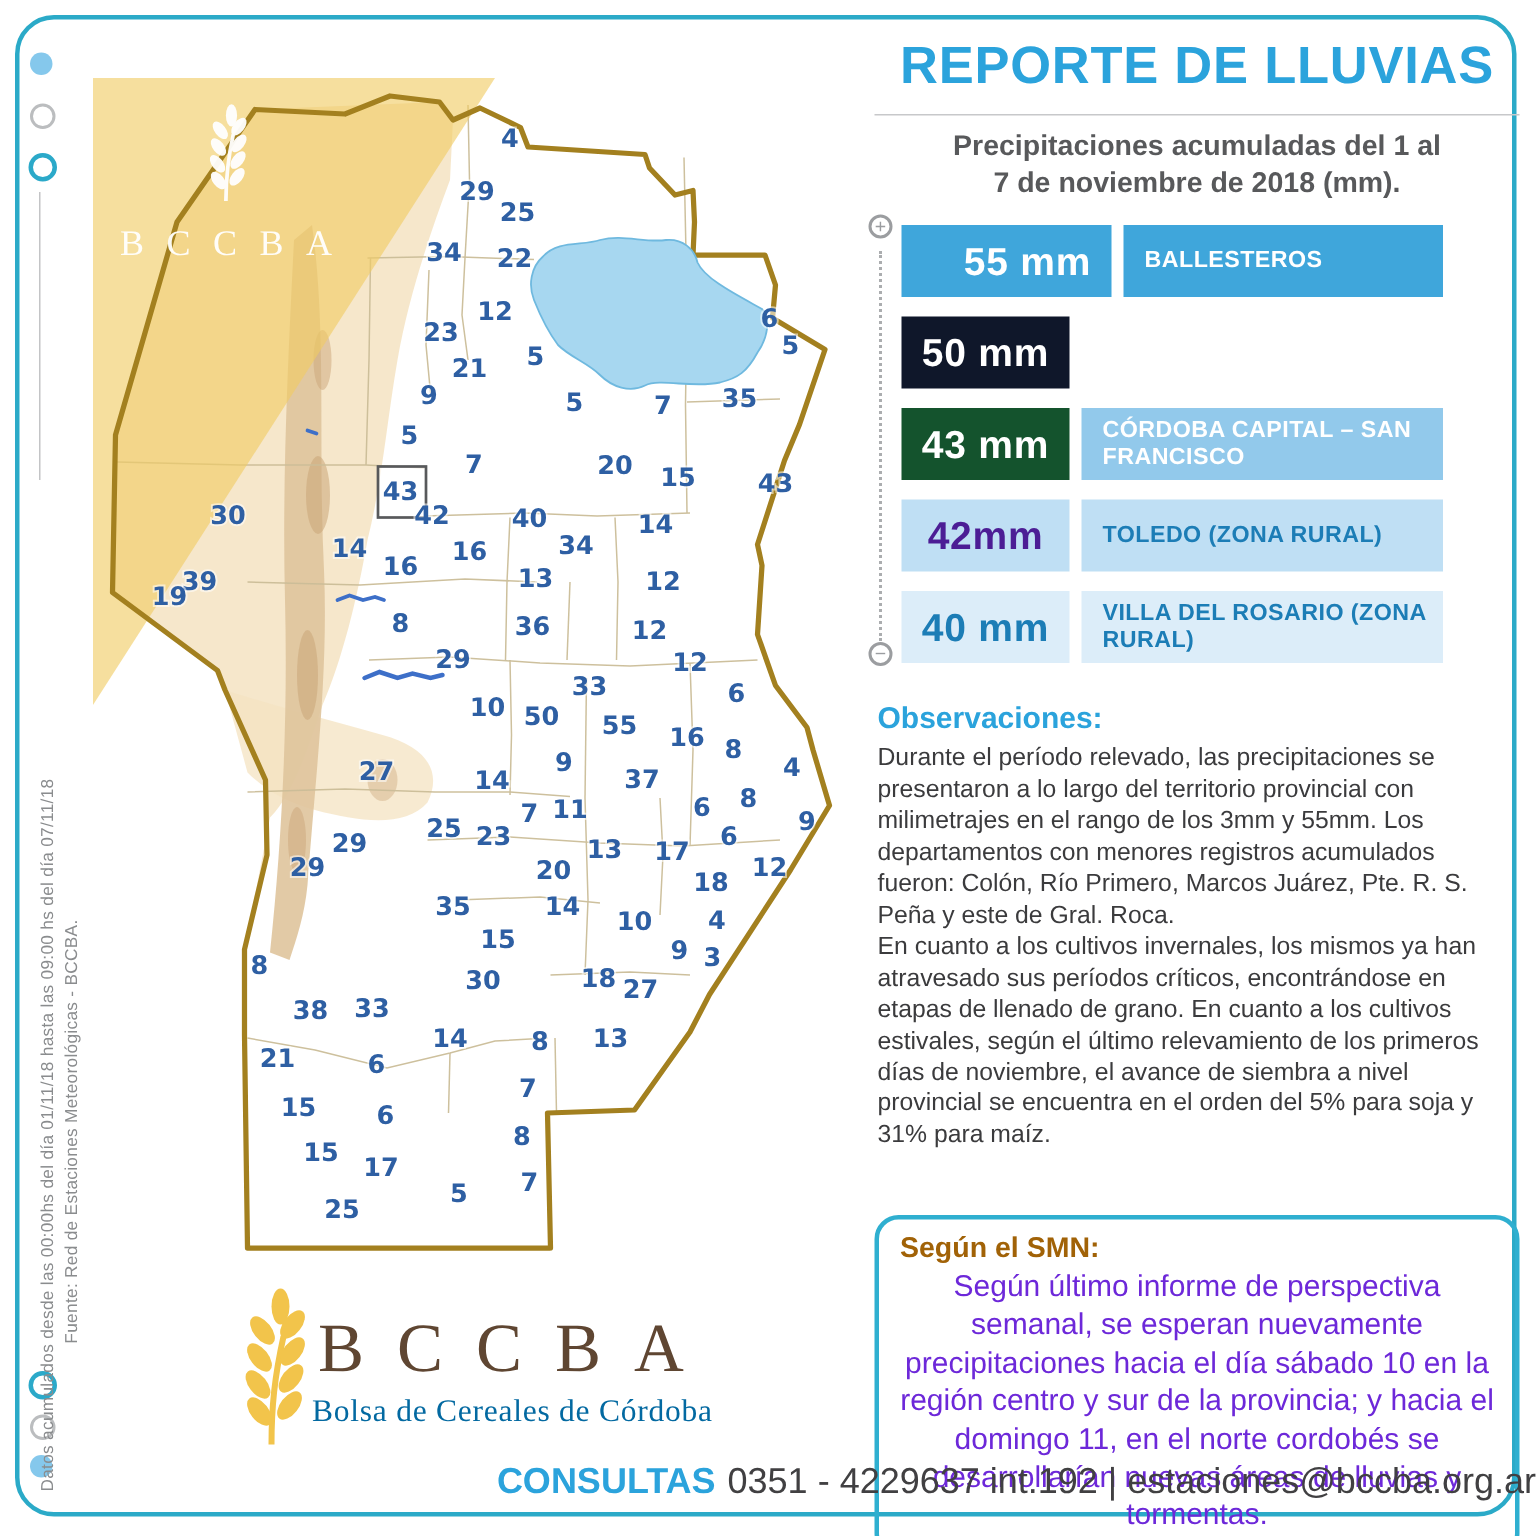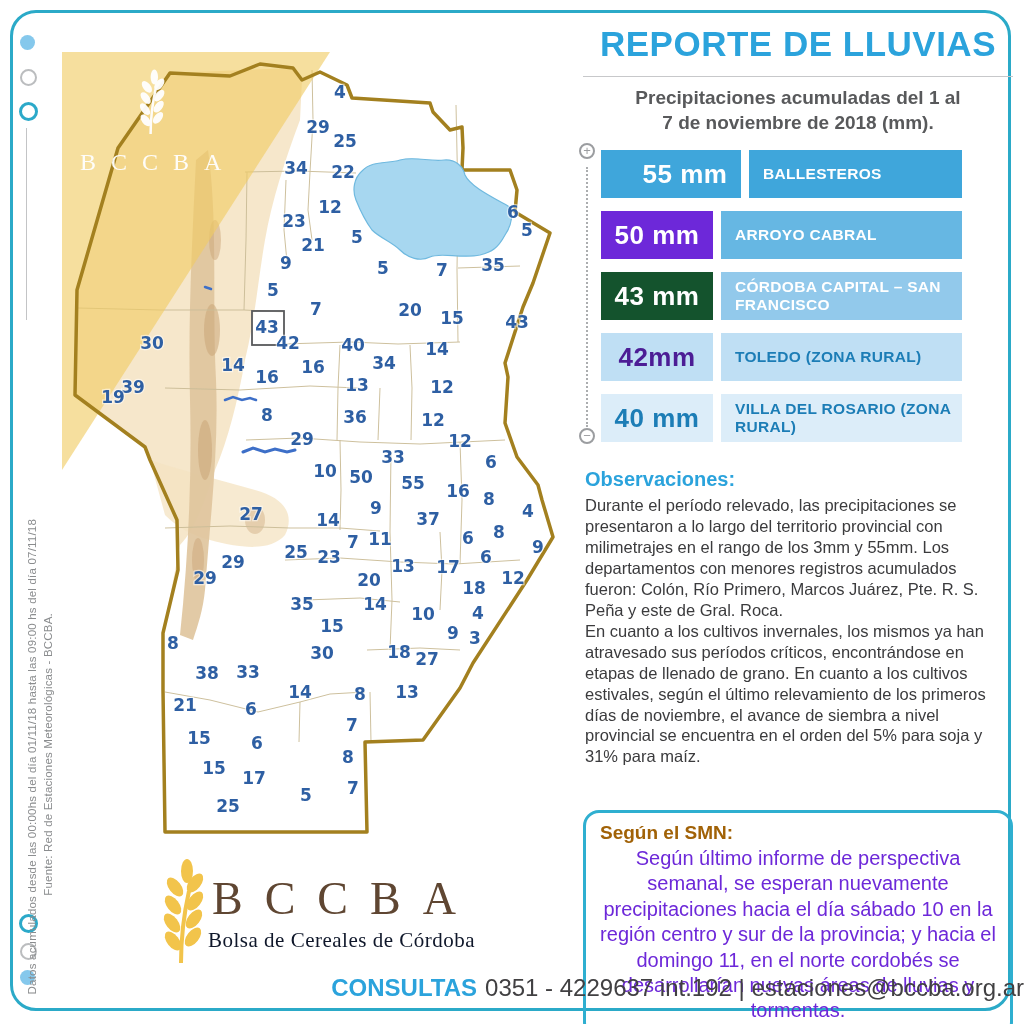--- a/index.html
+++ b/index.html
@@ -69,21 +69,21 @@
     font-size:24px;color:#414042;
   }
   .footer .c-label{color:#2BA3DC;font-weight:bold;margin-right:8px;}
   
   .logo-acronym{
     position:absolute;left:212px;top:872px;font-family:"Liberation Serif",serif;
     font-size:46px;color:#5F4632;letter-spacing:22px;
   }
   .logo-sub{
     position:absolute;left:208px;top:928px;font-family:"Liberation Serif",serif;
-    font-size:21px;color:#0f172a;letter-spacing:.5px;
+    font-size:21px;color:#0369a1;letter-spacing:.5px;
   }
 </style>
 </head>
 <body>
 
 <div class="frame"></div>
 
 <div class="dot dot-filled" style="left:20px;top:35px;"></div>
 <div class="dot dot-gray" style="left:20px;top:69px;"></div>
 <div class="dot dot-teal" style="left:19px;top:102px;"></div>
@@ -305,22 +305,21 @@
 
 <div class="rank-rail-plus" style="top:143px;">+</div>
 <div class="rank-rail-dots"></div>
 <div class="rank-rail-minus" style="top:428px;">−</div>
 <div id="ranking-list">
     <div class="rank-row">
       <div class="rank-value" style="background: rgb(63, 166, 219); color: rgb(255, 255, 255); padding-left: 28px;">55 mm</div>
       <div class="rank-label" style="background: rgb(63, 166, 219); color: rgb(255, 255, 255);">BALLESTEROS</div>
     </div>
     <div class="rank-row">
-      <div class="rank-value" style="background: #6d28d9; color: rgb(255, 255, 255); text-align: center;">50 mm</div>
-      <div class="rank-label" style="background: rgb(102, 183, 227); color: rgb(255, 255, 255);">ARROYO CABRAL</div>
+      <div class="rank-value" style="background: #0f172a; color: rgb(255, 255, 255); text-align: center;">50 mm</div>
     </div>
     <div class="rank-row">
       <div class="rank-value" style="background: #14532d; color: rgb(255, 255, 255);">43 mm</div>
       <div class="rank-label" style="background: rgb(146, 201, 235); color: rgb(255, 255, 255);">CÓRDOBA CAPITAL – SAN FRANCISCO</div>
     </div>
     <div class="rank-row">
       <div class="rank-value" style="background: rgb(191, 223, 244); color: #4c1d95;">42mm</div>
       <div class="rank-label" style="background: rgb(191, 223, 244); color: rgb(28, 125, 182);">TOLEDO (ZONA RURAL)</div>
     </div>
     <div class="rank-row">

